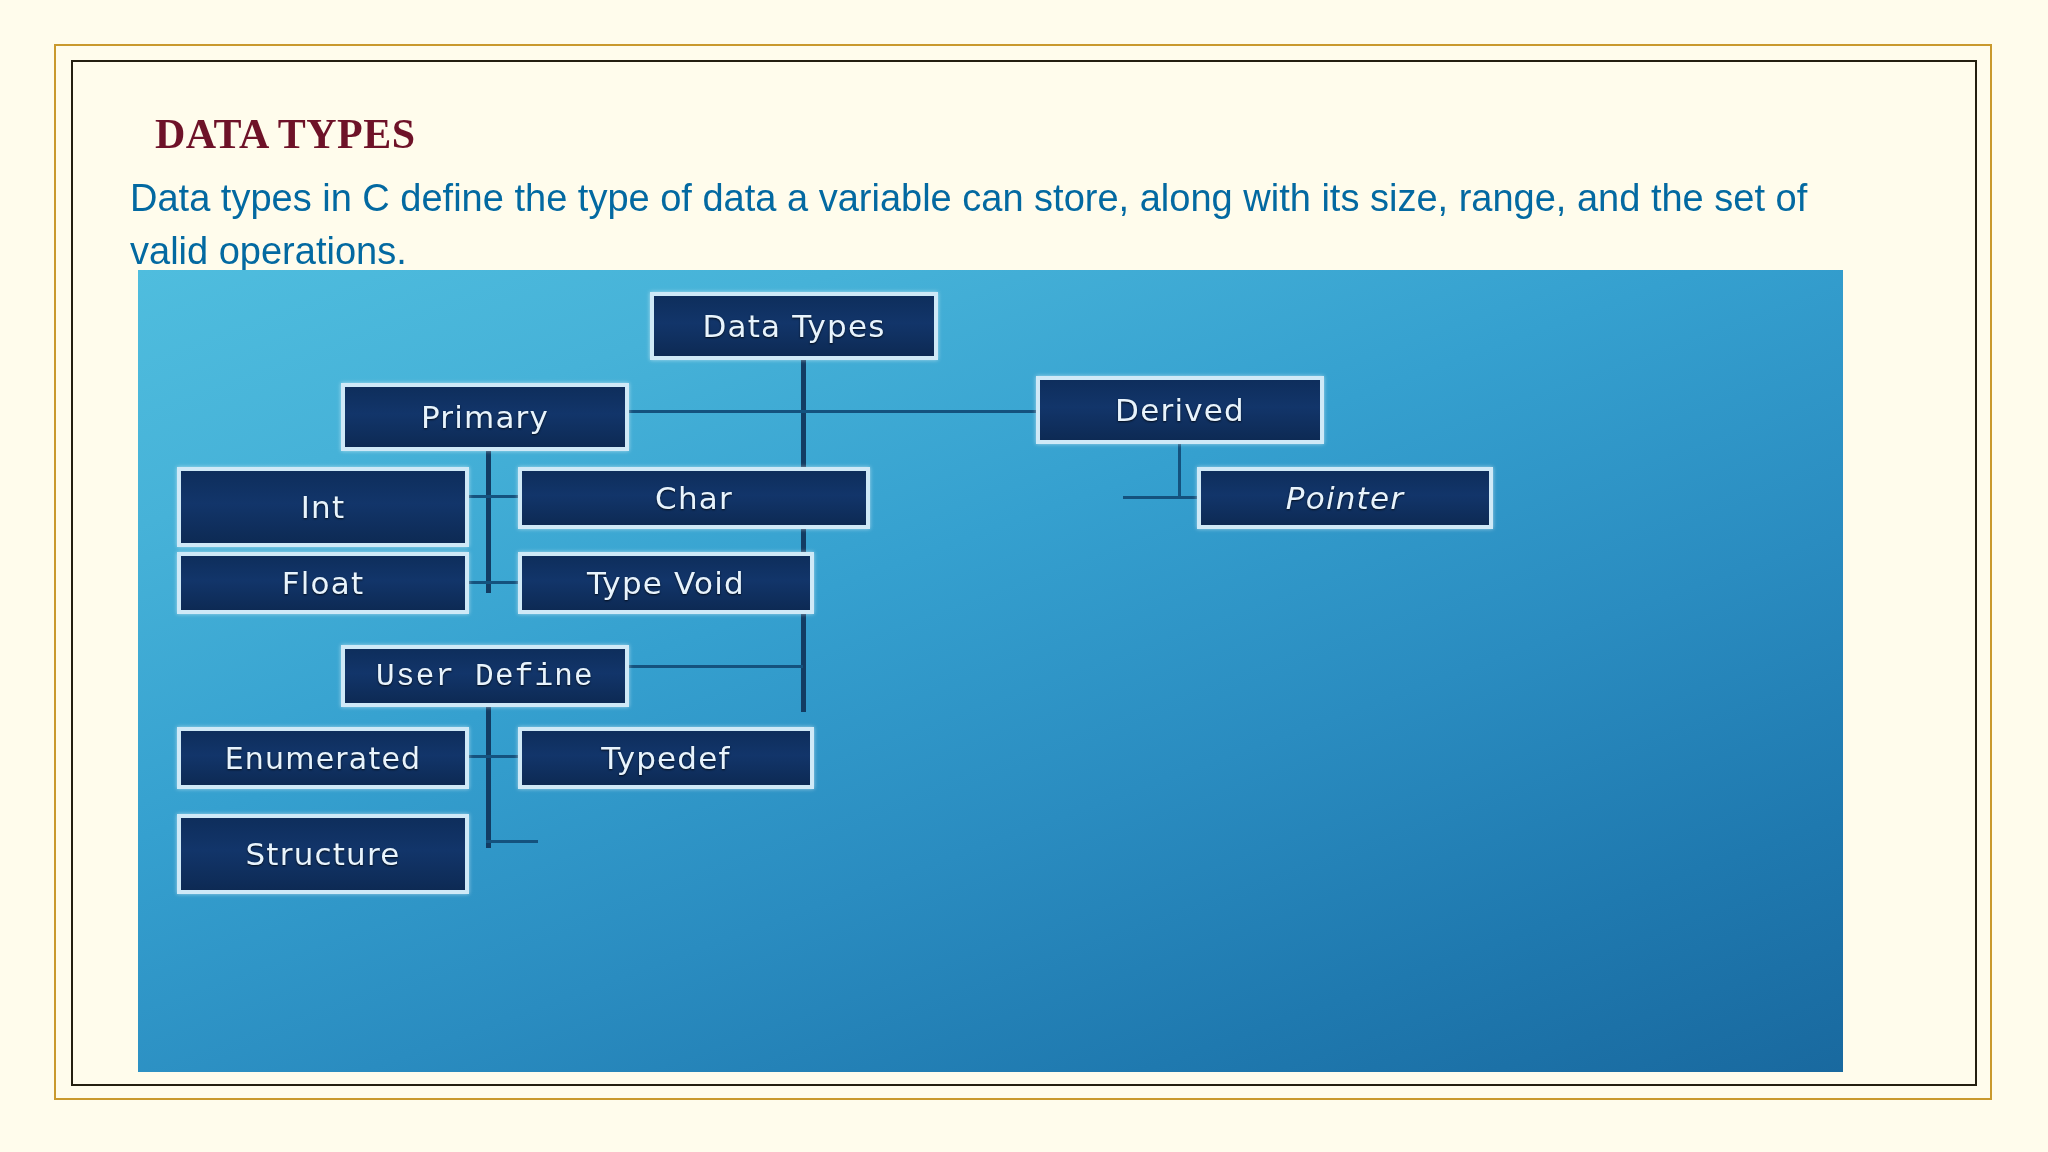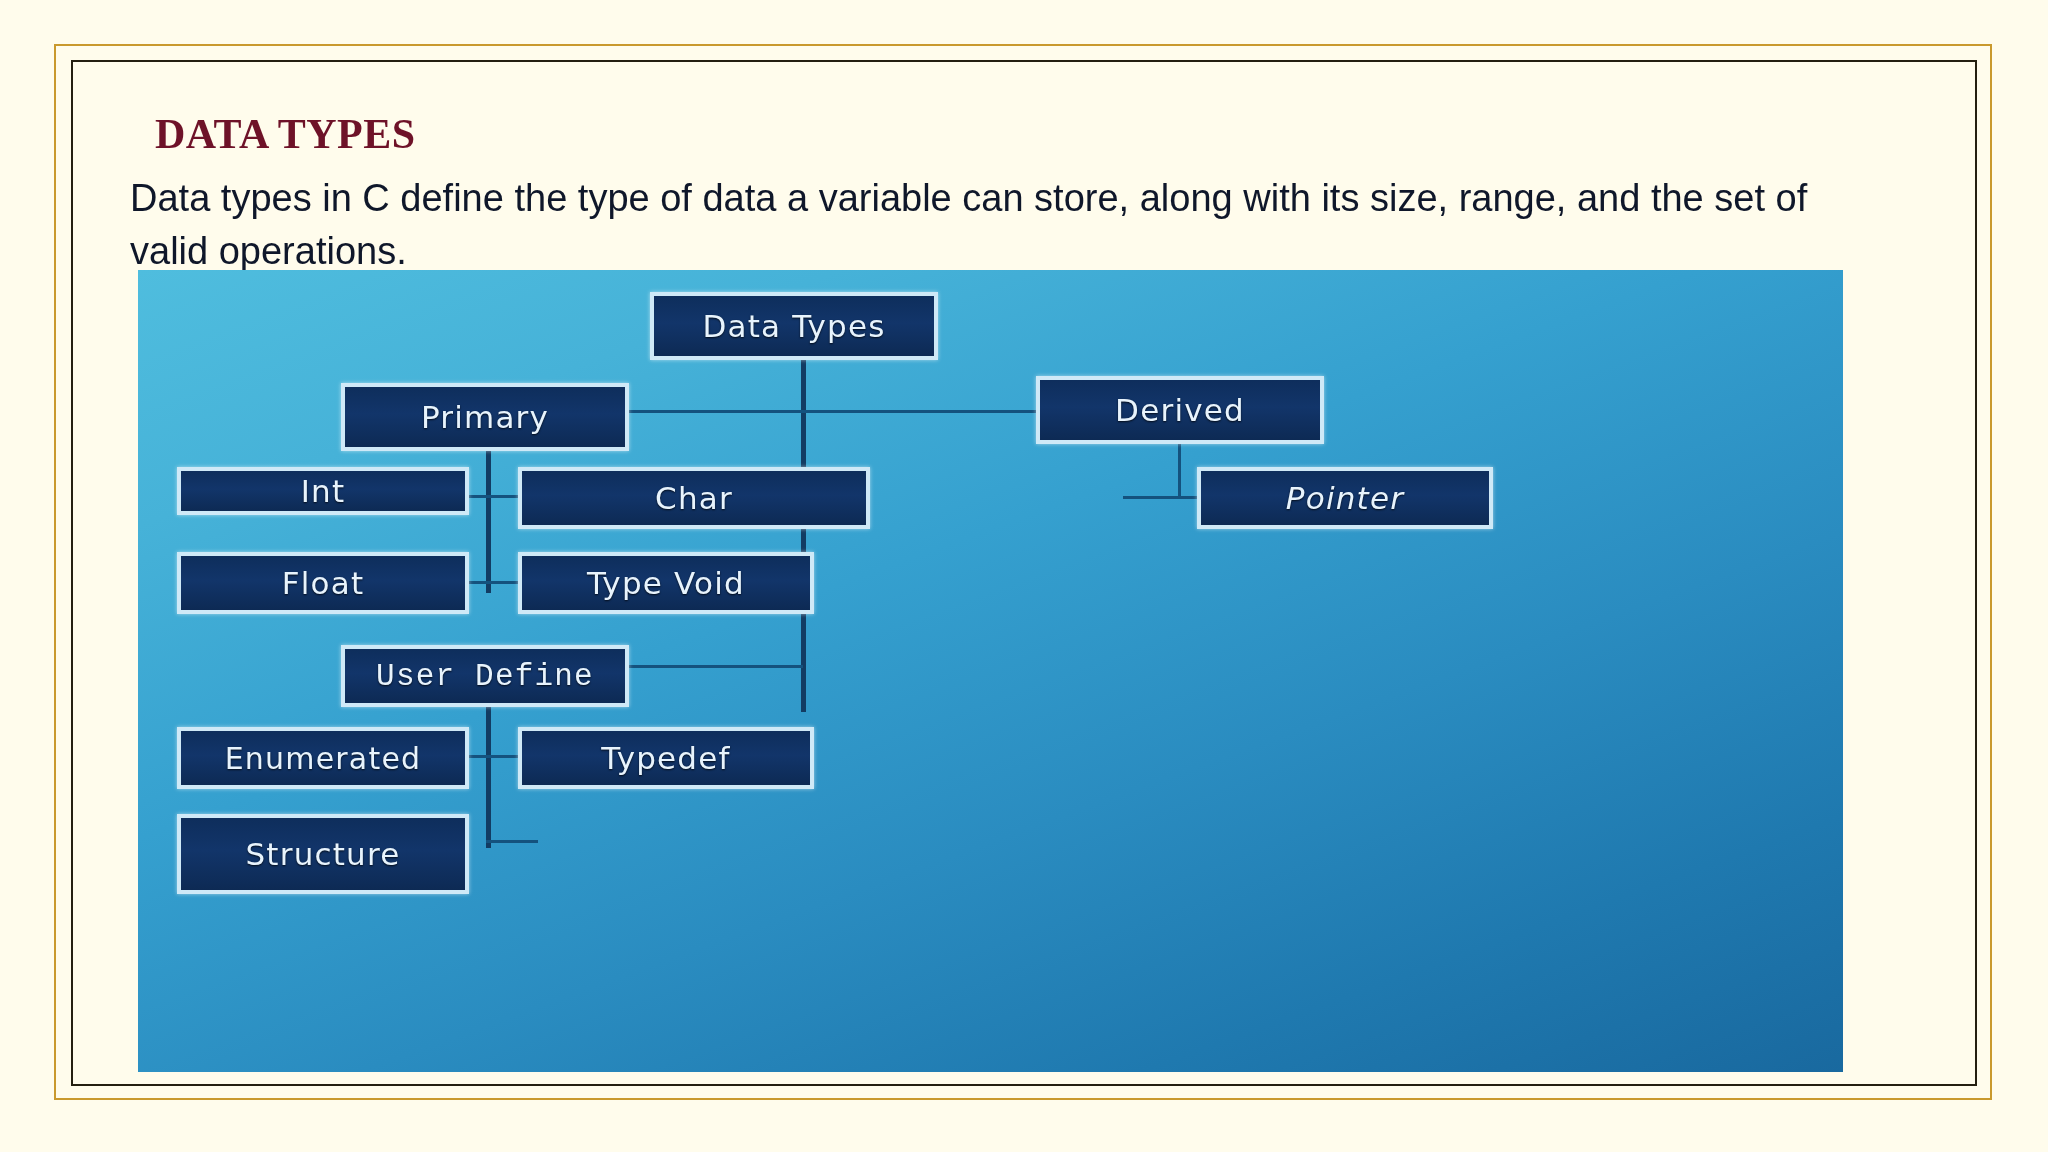--- a/index.html
+++ b/index.html
@@ -50,21 +50,21 @@
     color: #6E1228;
     white-space: nowrap;
   }
   #body-text {
     position: absolute;
     left: 130px; top: 172px;
     width: 1740px;
     font-family: "Liberation Sans", sans-serif;
     font-size: 38px;
     line-height: 53px;
-    color: #0f172a;
+    color: #0369a1;
   }
 
   
   #diagram {
     position: absolute;
     left: 138px;  top: 270px;
     width: 1705px; height: 802px;
     background: linear-gradient(160deg,
         #4FBDDE 0%,
         #46B2D8 18%,
@@ -143,21 +143,21 @@
     </div>
 
     <div class="node" style="left:203px; top:113px; width:288px; height:68px;">
       <span>Primary</span>
     </div>
 
     <div class="node" style="left:898px; top:106px; width:288px; height:68px;">
       <span>Derived</span>
     </div>
 
-    <div class="node" style="left:39px; top:197px; width:292px; height:48px;">
+    <div class="node" style="left:39px; top:197px; width:292px; height:80px;">
       <span>Int</span>
     </div>
 
     <div class="node" style="left:380px; top:197px; width:352px; height:62px;">
       <span>Char</span>
     </div>
 
 
     <div class="node" style="left:1059px; top:197px; width:296px; height:62px;font-style:italic;">
       <span>Pointer</span>

